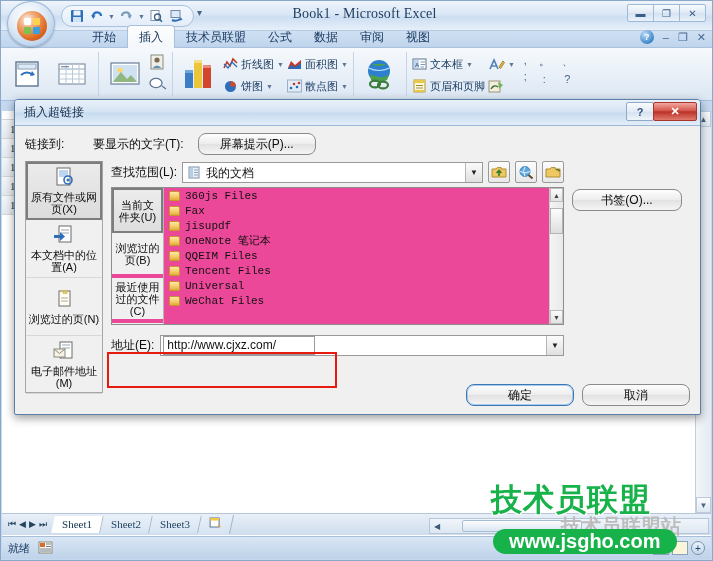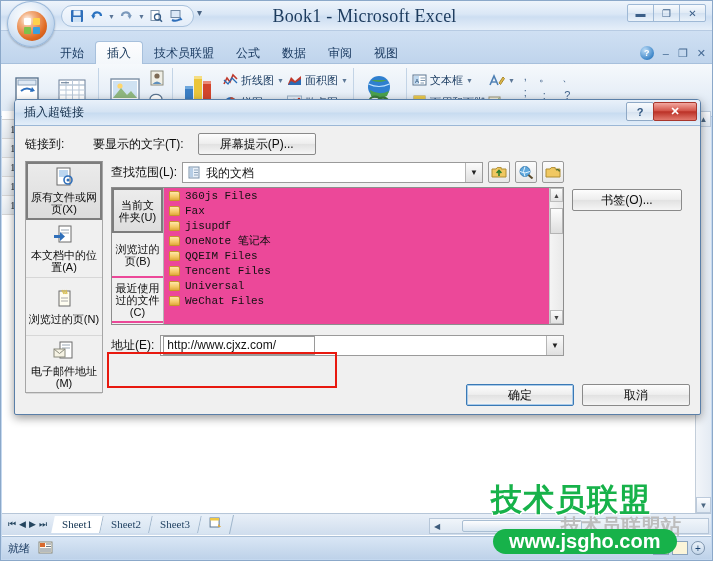--- a/index.html
+++ b/index.html
@@ -53,39 +53,39 @@
     padding: 0 8px 0 6px;
     background: linear-gradient(180deg,#f4f8fd 0%, #e3edf9 100%);
     border: 1px solid #a9c2dd; border-radius: 11px;
   }
   .qat-ic { width: 17px; height: 17px; display:flex; align-items:center; justify-content:center; }
   .qat-caret { font-size: 7px; color:#5a7596; }
   .qat-more { position:absolute; left:196px; top:6px; font-size:10px; color:#4a6484; }
 
   .win-title {
     position: absolute; left: 16px; right: 0; top: 5px;
-    text-align: center; font-size: 18px; color: #1c3b5e;
+    text-align: center; font-size: 14px; color: #1c3b5e;
     font-family: "Liberation Serif", serif; letter-spacing: .2px;
   }
   .win-btns { position: absolute; right: 6px; top: 3px; display: flex; }
   .win-btn {
     width: 27px; height: 18px; margin-left: -1px;
     background: linear-gradient(180deg,#f7fafd 0%,#e0eaf5 50%,#d3e1f1 51%,#eaf2fa 100%);
     border: 1px solid #9fb9d6;
     display: flex; align-items: center; justify-content: center;
     font-size: 10px; color: #3c5f88;
   }
   .win-btn:first-child { border-radius: 2px 0 0 2px; }
   .win-btn:last-child { border-radius: 0 2px 2px 0; }
 
   
   .tabbar {
-    position: relative; height: 33px;
+    position: relative; height: 17px;
     background: linear-gradient(180deg,#cfe0f3 0%, #bfd4ec 100%);
-    padding-left: 48px;
+    padding-left: 80px;
     display: flex; align-items: flex-end;
     border-bottom: 1px solid #a7c0dc;
   }
   .tab {
     height: 23px; padding: 0 11px;
     display: flex; align-items: center;
     font-size: 12px; color: #17375e;
     border-radius: 4px 4px 0 0;
     position: relative; top: 2px;
   }
@@ -225,21 +225,21 @@
   .lbl { font-size: 12px; color: #0c0c0c; }
   .lbl-linkto { width: 62px; }
   .txtinput {
     border: 1px solid #9a9a9a; background: #fff; height: 20px;
     font-size: 12px; color: #111; padding: 0 3px;
     display: flex; align-items: center;
     font-family: "Liberation Sans", sans-serif;
   }
   .btn {
     height: 22px; min-width: 108px; padding: 0 8px;
-    border: 1px solid #8a8a8a; border-radius: 2px;
+    border: 1px solid #8a8a8a; border-radius: 8px;
     background: linear-gradient(180deg,#fdfdfd 0%,#eeeeee 47%,#e2e2e2 52%,#f5f5f5 100%);
     font-size: 12px; color: #0c0c0c;
     display: flex; align-items: center; justify-content: center;
   }
   .btn.primary { border: 1px solid #3a79b5; box-shadow: 0 0 0 1px #a9cbea inset; }
 
   .dlg-main { display: flex; margin-top: 6px; height: 232px; }
   .linkto-panel {
     width: 78px; flex: none; background: #f0f0f0;
     border: 1px solid #a6a6a6; border-top: 1px solid #8d8d8d;
@@ -275,21 +275,21 @@
   }
 
   .browse-area {
     margin-top: 4px; display: flex; height: 138px;
     border: 1px solid #8d8d8d; background: #fff;
   }
   .side-tabs { width: 52px; flex: none; background: #f0f0f0; border-right: 1px solid #b5b5b5; }
   .side-tab {
     height: 45px; display:flex; align-items:center; justify-content:center; text-align:center;
     font-size: 11px; color:#0c0c0c; line-height: 12px; padding: 0 2px;
-    border-bottom: 2px solid #ec4899;
+    border-bottom: 4px solid #ec4899;
   }
   .side-tab.sel { background: linear-gradient(180deg,#ececec,#dedede); border: 2px solid #7d7d7d; }
   .file-list { flex: 1; background: #ec4899; overflow: hidden; position: relative; }
   .file-item {
     height: 15px; display: flex; align-items: center; gap: 5px;
     padding-left: 5px; font-size: 11px; color: #111;
     font-family: "Liberation Mono", monospace;
   }
   .folder-ic {
     width: 11px; height: 10px; flex:none;

